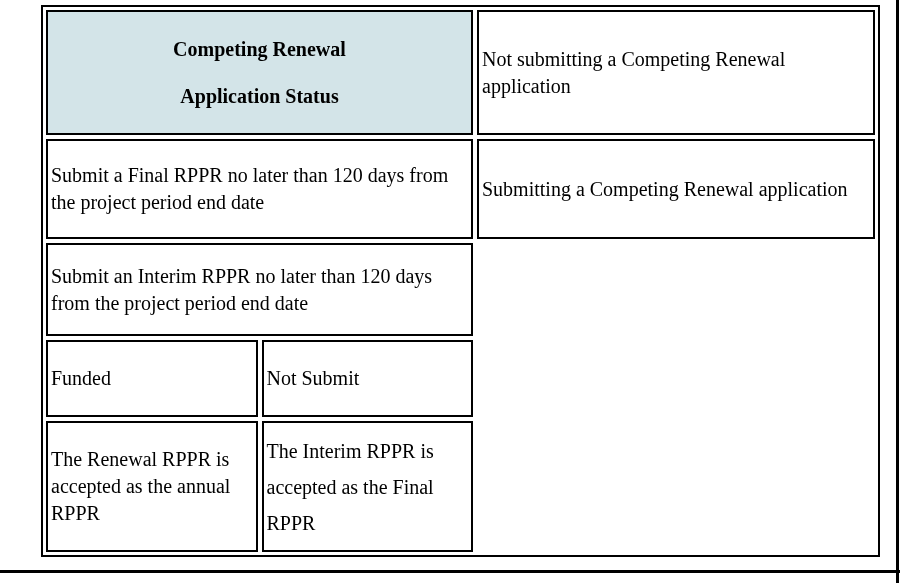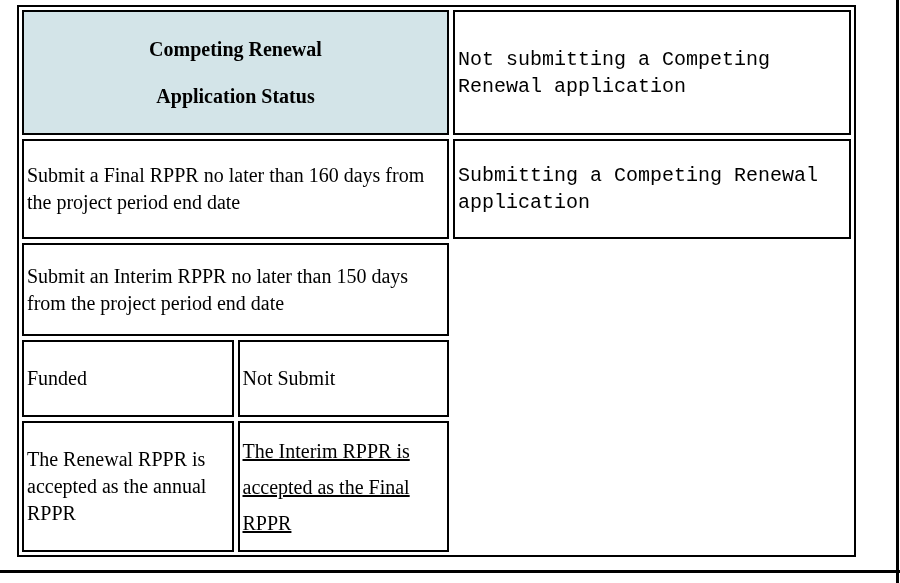--- a/index.html
+++ b/index.html
@@ -18,21 +18,21 @@
     height: 583px;
     background: var(--page-bg);
     position: relative;
     overflow: hidden;
     font-family: "Liberation Serif", "DejaVu Serif", serif;
     color: var(--text-color);
   }
 
   .doc-table {
     position: absolute;
-    left: 17px;
+    left: 41px;
     top: 5px;
     width: 839px;
     height: 552px;
     border: 2px solid var(--border-color);
     padding: 3px;
     background: var(--page-bg);
     display: grid;
     grid-template-columns: 427px 1fr;
     grid-template-rows: 125px 100px 1fr;
     gap: 4px;
@@ -50,37 +50,37 @@
 
   .cell.header {
     background: var(--header-bg);
     font-weight: bold;
     justify-content: center;
     text-align: center;
     flex-direction: column;
   }
   .header-line2 { margin-top: 20px; }
 
-  .status-cell { padding-right: 3px; font-family: Liberation Mono, monospace; }
+  .status-cell { padding-right: 3px; }
 
   
   .action-group {
     display: flex;
     flex-direction: column;
     gap: 4px;
   }
   .action-group .cell.interim { height: 93px; }
   .split-row {
     display: grid;
     grid-template-columns: 1fr 1fr;
     gap: 4px;
   }
   .split-row.labels { height: 77px; }
   .split-row.outcomes { flex: 1; }
-  .cell.loose { line-height: 1.8; text-decoration: underline; }
+  .cell.loose { line-height: 1.8; }
 
   .bottom-rule {
     position: absolute;
     left: 0;
     top: 570px;
     width: 900px;
     height: 3px;
     background: var(--border-color);
   }
   .right-rule {
@@ -99,29 +99,29 @@
 
   <div class="cell header">
     <div>Competing Renewal</div>
     <div class="header-line2">Application Status</div>
   </div>
 
   <div class="cell status-cell">
     <span>Not submitting a Competing Renewal application</span>
   </div>
   <div class="cell">
-    <span>Submit a Final RPPR no later than 160 days from the project period end date</span>
+    <span>Submit a Final RPPR no later than 120 days from the project period end date</span>
   </div>
 
   <div class="cell status-cell">
     <span>Submitting a Competing Renewal application</span>
   </div>
   <div class="action-group">
     <div class="cell interim">
-      <span>Submit an Interim RPPR no later than 150 days from the project period end date</span>
+      <span>Submit an Interim RPPR no later than 120 days from the project period end date</span>
     </div>
     <div class="split-row labels">
       <div class="cell">
         <span>Funded</span>
       </div>
       <div class="cell">
         <span>Not Submit</span>
       </div>
     </div>
     <div class="split-row outcomes">

